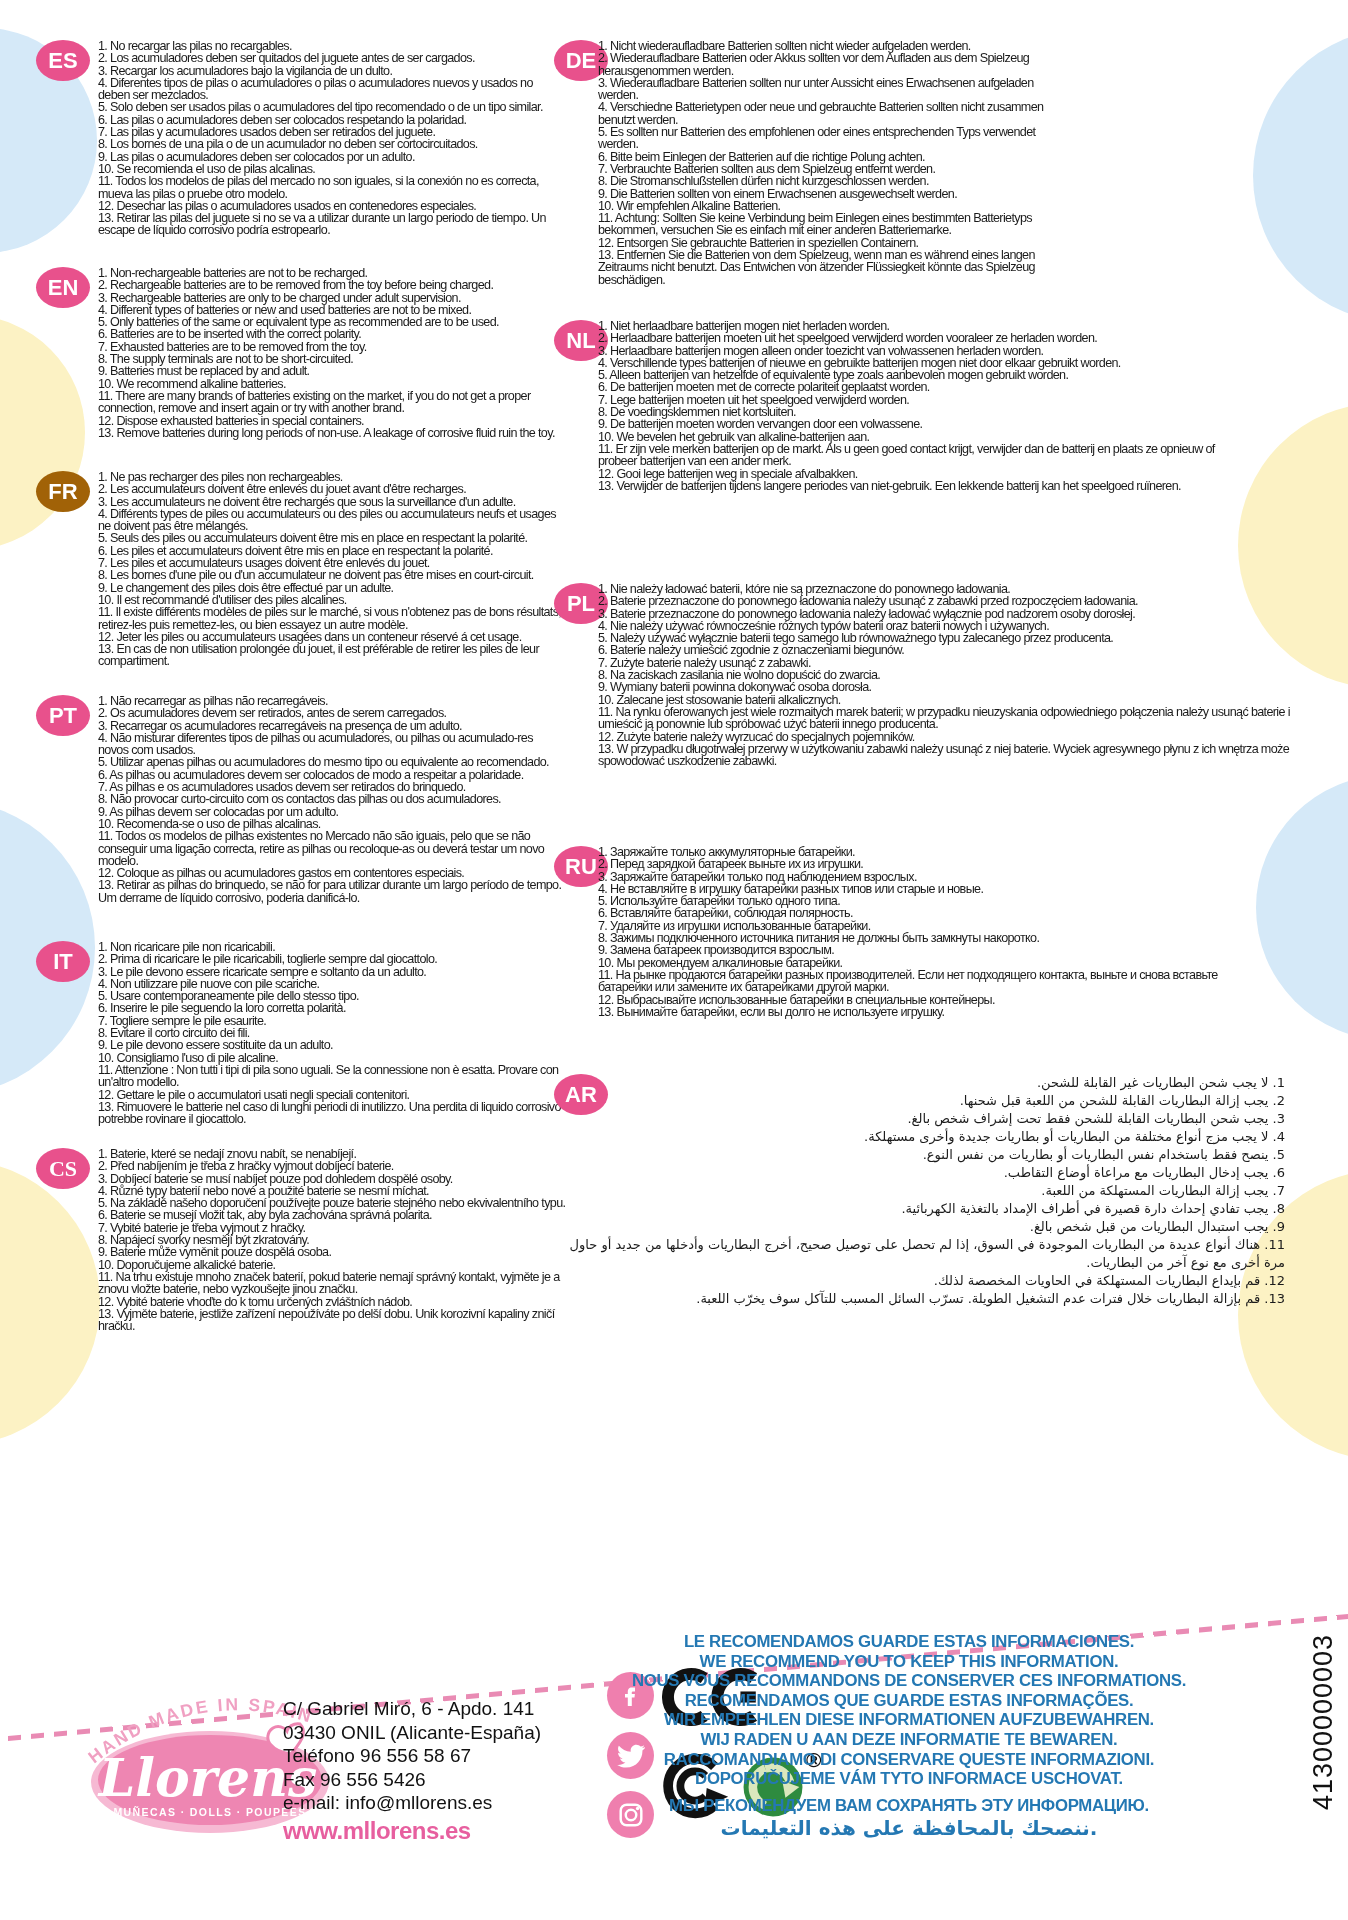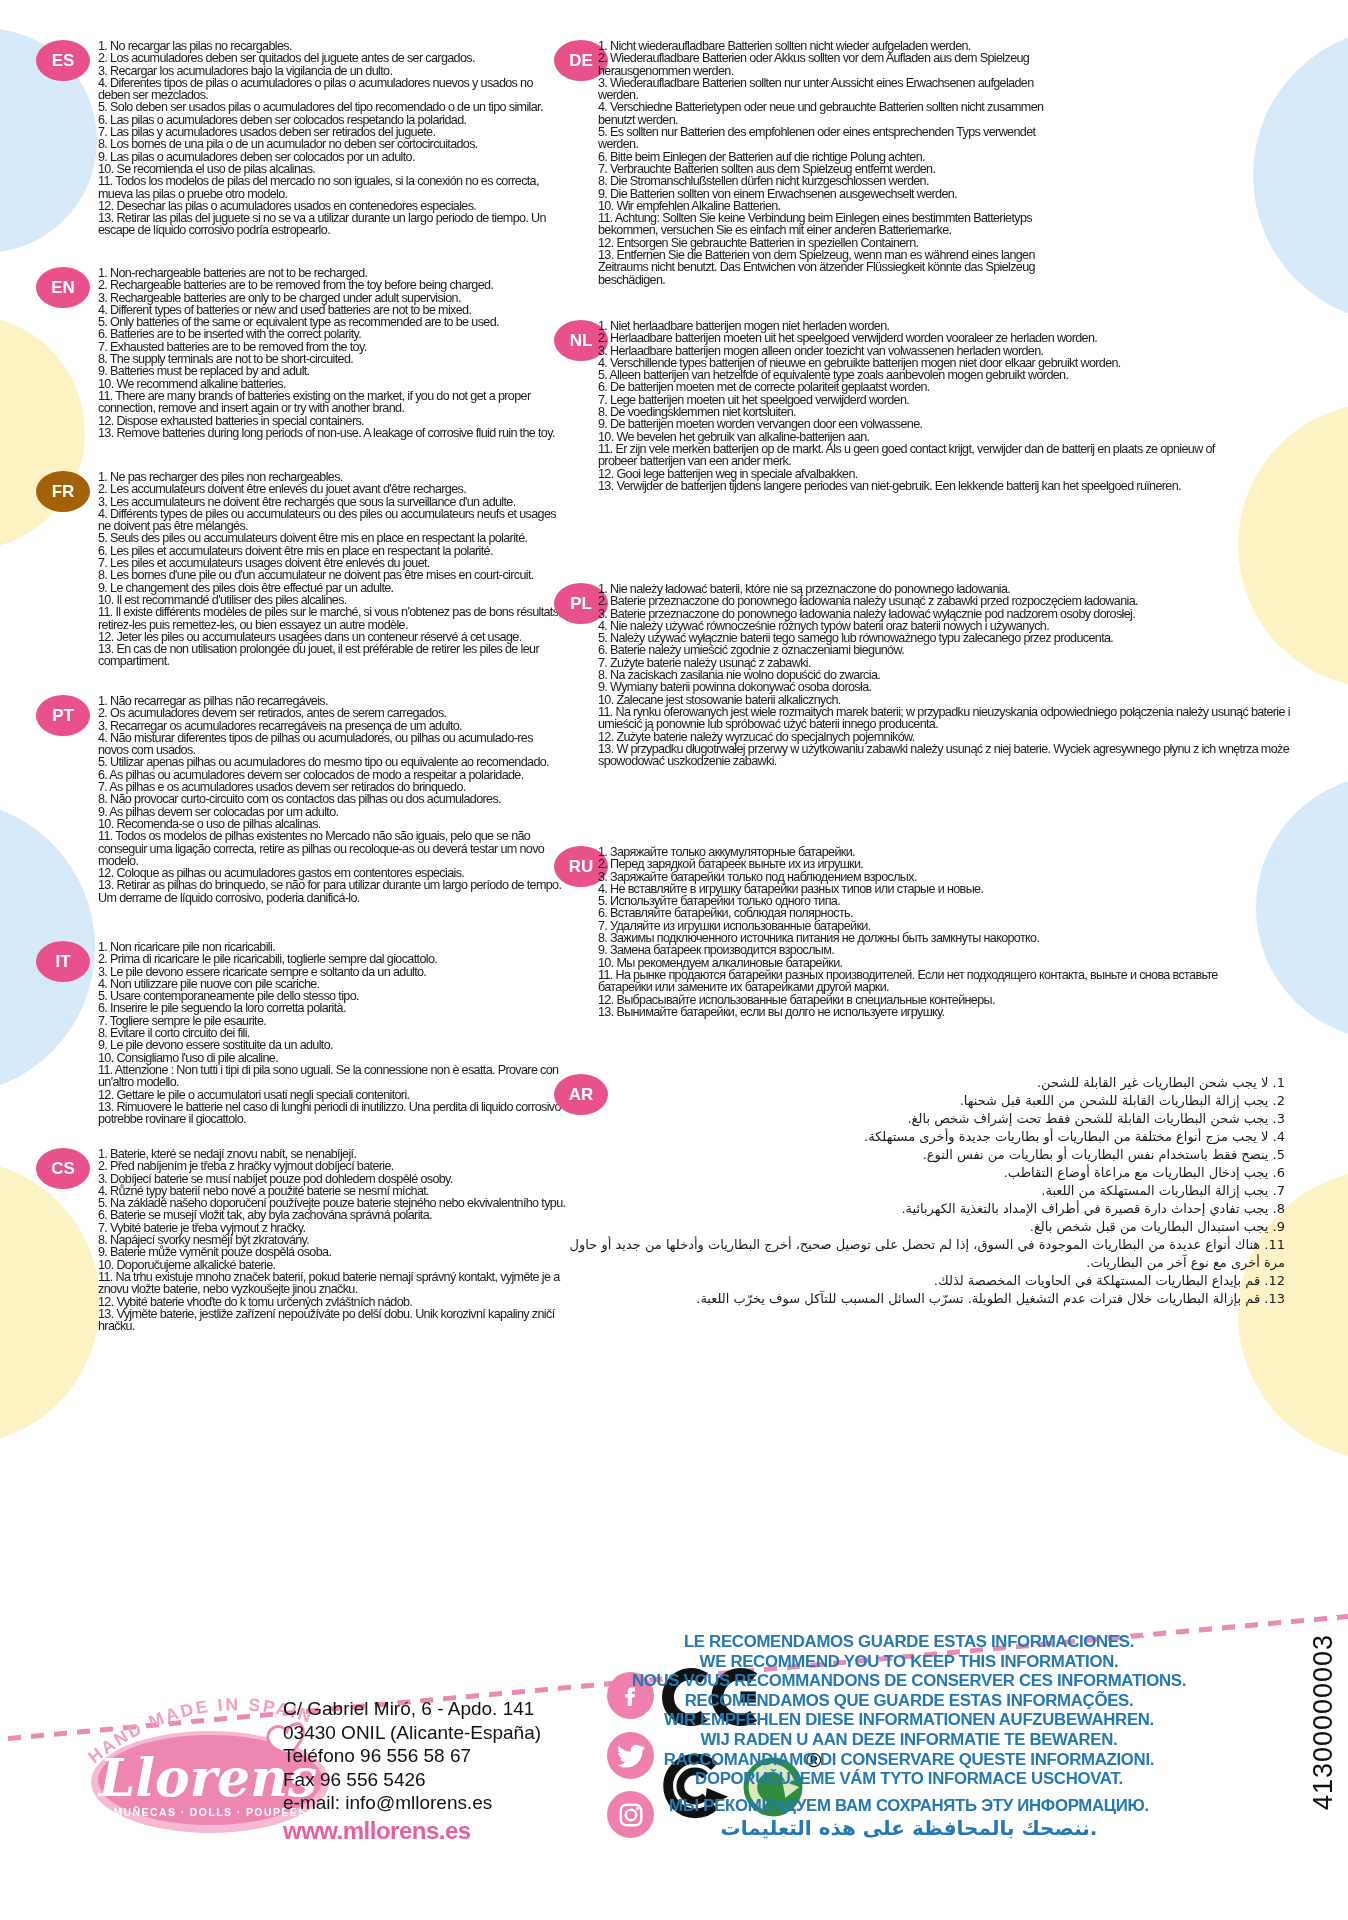--- a/index.html
+++ b/index.html
@@ -1,21 +1,21 @@
 <!DOCTYPE html>
 <html><head>
 <meta charset="utf-8">
 <style>
   html,body{margin:0;padding:0;background:#fff;}
   .sheet{position:relative;width:1348px;height:1920px;background:#fff;overflow:hidden;
          font-family:"Liberation Sans",sans-serif;color:#1b1b1b;}
   .circle{position:absolute;border-radius:50%;}
   .badge{position:absolute;width:54px;height:41px;border-radius:50%;
          display:flex;align-items:center;justify-content:center;
-         color:#fff;font-weight:bold;font-size:17px;}
+         color:#fff;font-weight:bold;font-size:22px;}
   .items{position:absolute;}
   .item{font-size:12.6px;line-height:12.3px;letter-spacing:-0.65px;}
   .items.rtl{direction:rtl;}
   .items.rtl .item{font-family:"DejaVu Sans",sans-serif;font-size:13px;line-height:18px;
                    letter-spacing:0;text-align:right;}
   .dashline{position:absolute;left:-15px;top:1738px;width:1405px;height:5px;
             transform:rotate(-5.2deg);transform-origin:0 0;}
   .logo-wrap{position:absolute;left:84px;top:1672px;width:256px;height:170px;}
   .contact{position:absolute;left:283px;top:1697px;font-size:19px;line-height:23.5px;color:#111;}
   .website{font-weight:bold;font-size:24px;letter-spacing:-0.5px;margin-top:4px;}
@@ -203,21 +203,21 @@
       <div class="item">5. Usare contemporaneamente pile dello stesso tipo.</div>
       <div class="item">6. Inserire le pile seguendo la loro corretta polarità.</div>
       <div class="item">7. Togliere sempre le pile esaurite.</div>
       <div class="item">8. Evitare il corto circuito dei fili.</div>
       <div class="item">9. Le pile devono essere sostituite da un adulto.</div>
       <div class="item">10. Consigliamo l'uso di pile alcaline.</div>
       <div class="item">11. Attenzione : Non tutti i tipi di pila sono uguali. Se la connessione non è esatta. Provare con un'altro modello.</div>
       <div class="item">12. Gettare le pile o accumulatori usati negli speciali contenitori.</div>
       <div class="item">13. Rimuovere le batterie nel caso di lunghi periodi di inutilizzo. Una perdita di liquido corrosivo potrebbe rovinare il giocattolo.</div>
     </div>
-    <div class="badge" style="left: 36px; top: 1148px; background: rgb(232, 81, 140);">CS</div>
+    <div class="badge" style="left: 36px; top: 1148px; background: rgb(232, 81, 140); font-family: Liberation Serif, serif;">CS</div>
     <div class="items" style="left: 98px; top: 1148px; width: 472px;">
       <div class="item">1. Baterie, které se nedají znovu nabít, se nenabíjejí.</div>
       <div class="item">2. Před nabíjením je třeba z hračky vyjmout dobíjecí baterie.</div>
       <div class="item">3. Dobíjecí baterie se musí nabíjet pouze pod dohledem dospělé osoby.</div>
       <div class="item">4. Různé typy baterií nebo nové a použité baterie se nesmí míchat.</div>
       <div class="item">5. Na základě našeho doporučení používejte pouze baterie stejného nebo ekvivalentního typu.</div>
       <div class="item">6. Baterie se musejí vložit tak, aby byla zachována správná polarita.</div>
       <div class="item">7. Vybité baterie je třeba vyjmout z hračky.</div>
       <div class="item">8. Napájecí svorky nesmějí být zkratovány.</div>
       <div class="item">9. Baterie může vyměnit pouze dospělá osoba.</div>

